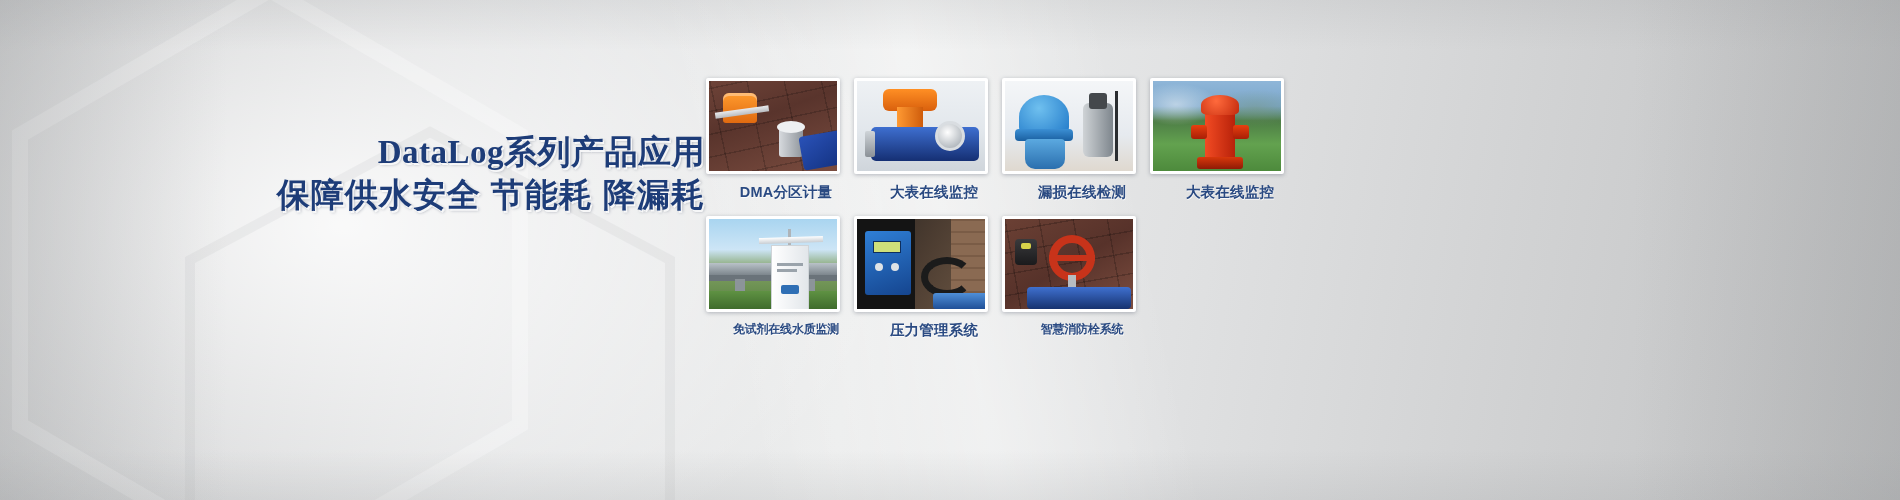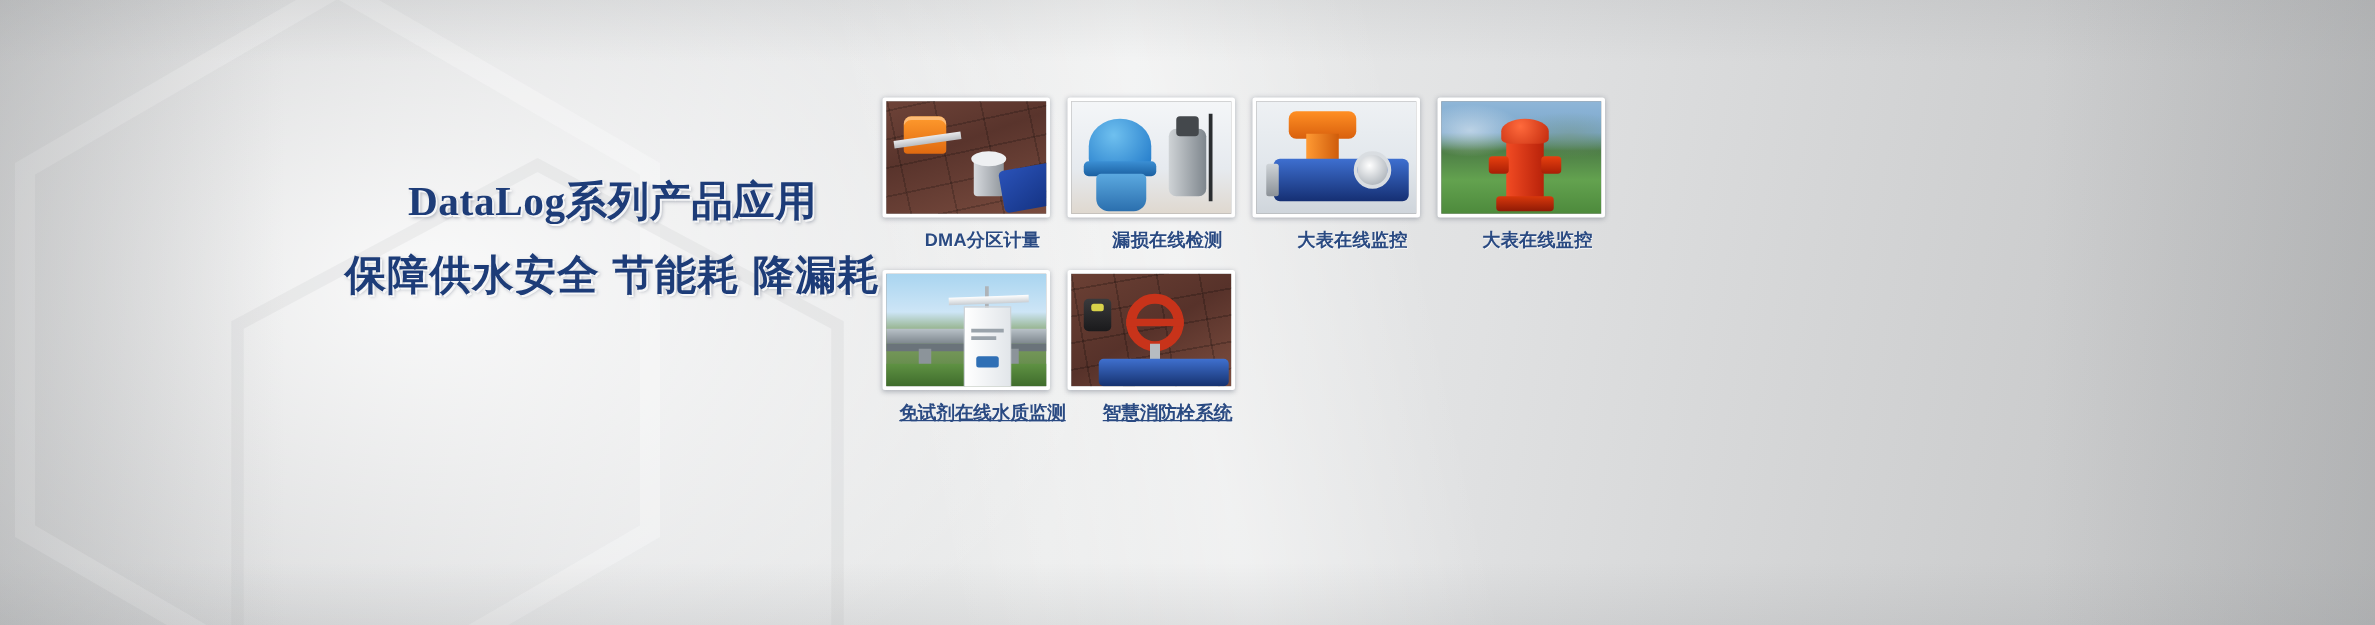--- a/index.html
+++ b/index.html
@@ -43,37 +43,37 @@
       linear-gradient(to right, rgba(150,152,154,0.30) 0%, rgba(255,255,255,0) 12%),
       linear-gradient(to left, rgba(150,152,154,0.34) 0%, rgba(255,255,255,0) 14%),
       linear-gradient(to bottom, rgba(160,162,164,0.18) 0%, rgba(255,255,255,0) 10%),
       linear-gradient(to top, rgba(160,162,164,0.20) 0%, rgba(255,255,255,0) 10%);
     pointer-events: none;
   }
 
   
   #headline {
     position: absolute;
-    left: 275px; top: 144px;
+    left: 275px; top: 134px;
     width: 430px;
-    text-align: center;
+    text-align: right;
     z-index: 5;
   }
   .hl-line1 {
     font-family: "Liberation Serif", "DejaVu Serif", serif;
     font-weight: bold;
     font-size: 33px;
     letter-spacing: 0.5px;
     color: #1d3c78;
     text-shadow: 1.5px 1.5px 0 rgba(255,255,255,0.85), 2px 2px 3px rgba(90,100,120,0.45);
     white-space: nowrap;
     line-height: 1.1;
   }
   .hl-line2 {
-    margin-top: 22px;
+    margin-top: 7px;
     font-family: "Liberation Sans", "DejaVu Sans", sans-serif;
     font-weight: bold;
     font-size: 33px;
     letter-spacing: 1px;
     color: #1d3c78;
     text-shadow: 1.5px 1.5px 0 rgba(255,255,255,0.85), 2px 2px 3px rgba(90,100,120,0.45);
     white-space: nowrap;
     line-height: 1.1;
   }
 
@@ -103,21 +103,21 @@
   .cap {
     margin-top: 9px;
     text-align: center;
     font-size: 14.5px;
     font-weight: bold;
     color: #2a4a82;
     letter-spacing: 0.2px;
     white-space: nowrap;
     text-shadow: 0.5px 0.5px 0 rgba(255,255,255,0.8);
   }
-  .cap.small { font-size: 15px; letter-spacing: -0.2px; text-decoration: underline; }
+  .cap.small { font-size: 12px; letter-spacing: -0.2px; }
 
   
   
   .s1 { background: linear-gradient(160deg,#6e4338 0%,#59342c 40%,#7a4c3f 100%); }
   .s1 .brick { position:absolute; inset:0;
     background-image:
       repeating-linear-gradient(0deg, rgba(0,0,0,0.18) 0 1px, transparent 1px 16px),
       repeating-linear-gradient(90deg, rgba(0,0,0,0.18) 0 1px, transparent 1px 26px);
     transform: rotate(-12deg) scale(1.4); }
   .s1 .orange { position:absolute; left:14px; top:12px; width:34px; height:30px;
@@ -277,43 +277,43 @@
           <div class="silver"></div>
             <div class="silvertop"></div>
             <div class="bluev"></div>
         </div>
       </div>
       <div class="cap">DMA分区计量</div>
     </div>
 
     <div class="card">
       <div class="thumb">
+        <div class="scene s3">
+          <div class="flange"></div>
+            <div class="stem"></div>
+            <div class="pipe"></div>
+          <div class="bolt"></div>
+            <div class="dial"></div>
+        </div>
+      </div>
+      <div class="cap">大表在线监控</div>
+    </div>
+
+    <div class="card">
+      <div class="thumb">
         <div class="scene s2">
           <div class="dome"></div>
             <div class="domeband"></div>
             <div class="body"></div>
           <div class="ant"></div>
             <div class="grey"></div>
             <div class="greytop"></div>
         </div>
       </div>
       <div class="cap">漏损在线检测</div>
-    </div>
-
-    <div class="card">
-      <div class="thumb">
-        <div class="scene s3">
-          <div class="flange"></div>
-            <div class="stem"></div>
-            <div class="pipe"></div>
-          <div class="bolt"></div>
-            <div class="dial"></div>
-        </div>
-      </div>
-      <div class="cap">大表在线监控</div>
     </div>
 
     <div class="card">
       <div class="thumb">
         <div class="scene s4">
           <div class="blur"></div>
             <div class="hb"></div>
             <div class="hcap"></div>
           <div class="harm-l"></div>
             <div class="harm-r"></div>
@@ -335,20 +335,35 @@
           <div class="roof"></div>
             <div class="cab"></div>
           <div class="tline1"></div>
             <div class="tline2"></div>
             <div class="logo"></div>
         </div>
       </div>
       <div class="cap small">免试剂在线水质监测</div>
     </div>
 
+    <div class="card">
+      <div class="thumb">
+        <div class="scene s6">
+          <div class="wall"></div>
+            <div class="dark"></div>
+            <div class="box"></div>
+          <div class="screen"></div>
+            <div class="knob1"></div>
+            <div class="knob2"></div>
+          <div class="hose"></div>
+            <div class="bluepipe"></div>
+        </div>
+      </div>
+      <div class="cap">压力管理系统</div>
+    </div>
 
     <div class="card">
       <div class="thumb">
         <div class="scene s7">
           <div class="brick"></div>
             <div class="sensor"></div>
             <div class="sensorled"></div>
           <div class="wheel"></div>
             <div class="spoke"></div>
             <div class="stem2"></div>

